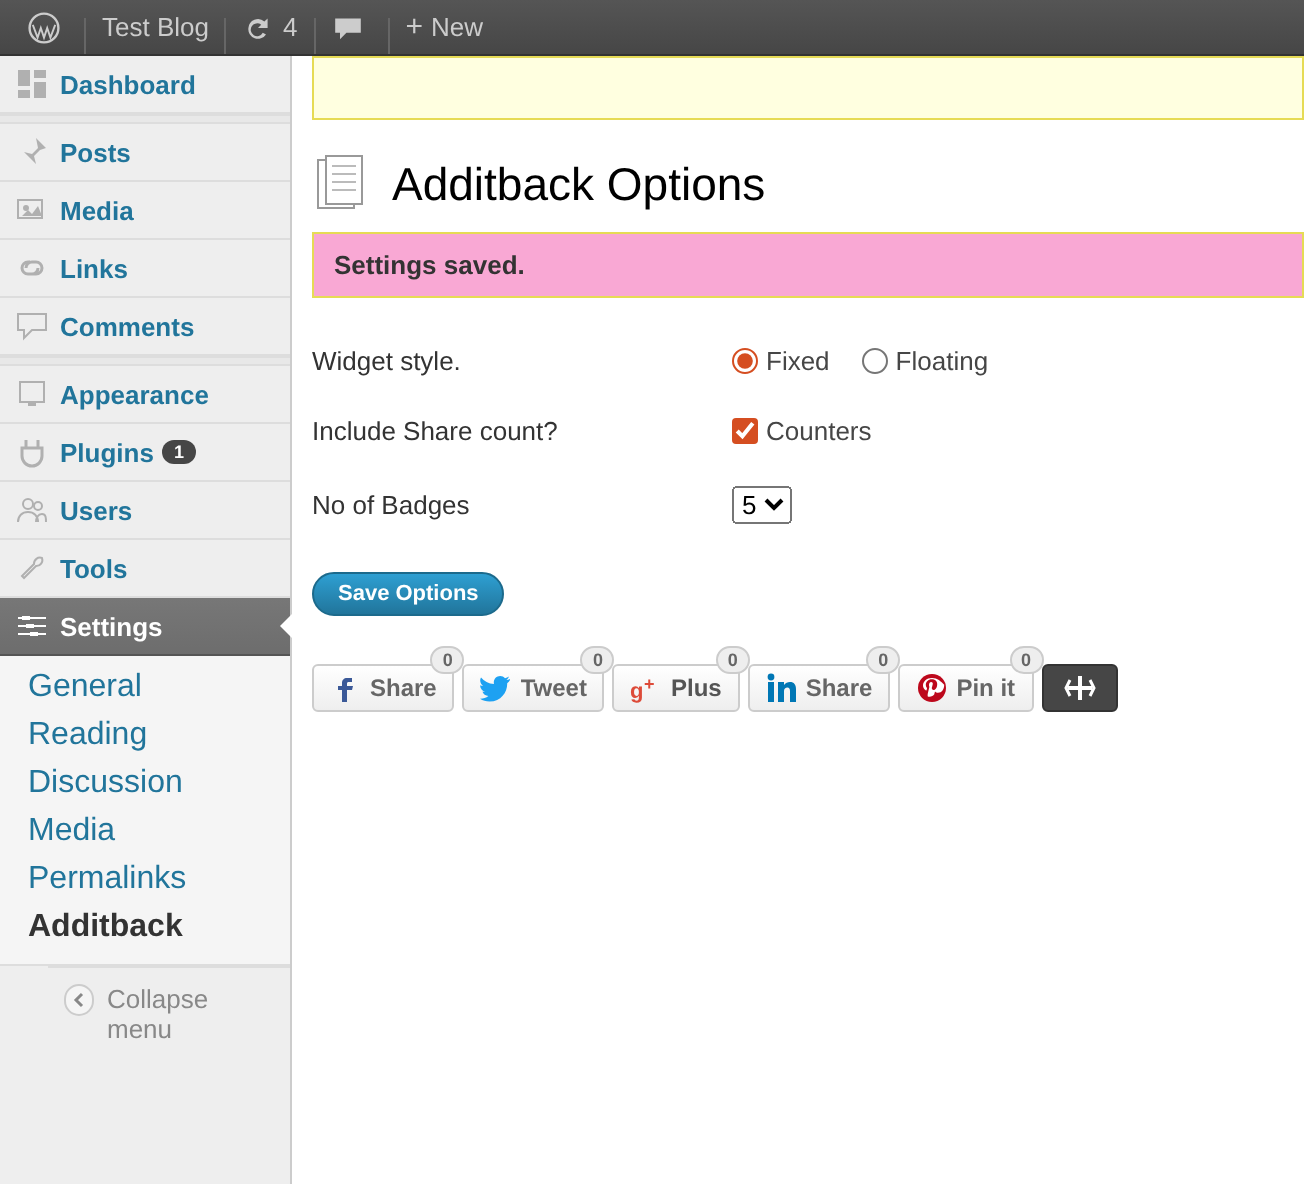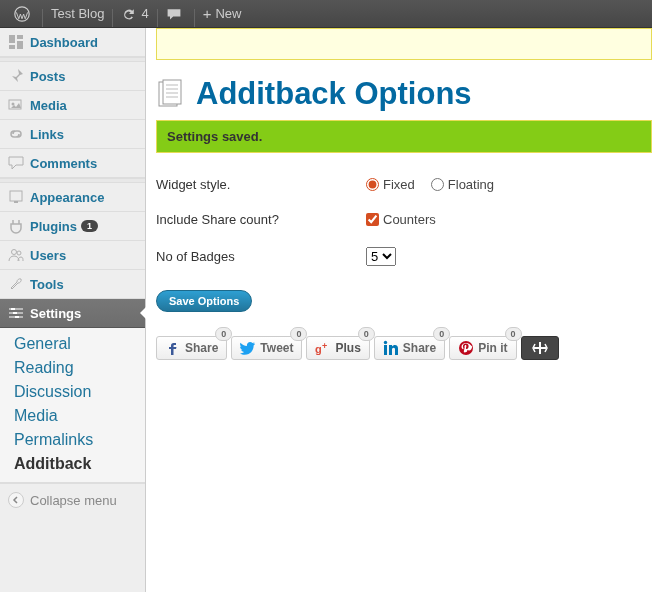--- a/index.html
+++ b/index.html
@@ -22,29 +22,29 @@
 .menu-sep { height: 5px; background: #e8e8e8; border-top: 1px solid #ddd; border-bottom: 1px solid #ddd; }
 .menu-item { display: flex; align-items: center; padding: 6px 8px; cursor: pointer; border-bottom: 1px solid #ddd; color: #21759b; font-weight: bold; }
 .menu-item .micon { width: 16px; height: 16px; margin-right: 6px; opacity: 0.6; }
 .menu-item.current { background: linear-gradient(to bottom, #777, #6d6d6d); color: #fff; border-bottom: 1px solid #555; position: relative; }
 .menu-item.current::after { content: ""; position: absolute; right: -1px; top: 50%; margin-top: -6px; border: 6px solid transparent; border-right-color: #fff; }
 .menu-item.current .micon { opacity: 1; }
 .submenu { list-style: none; background: #f5f5f5; padding: 4px 0 6px 0; border-bottom: 1px solid #ddd; }
 .submenu li { padding: 3px 8px 3px 14px; color: #21759b; cursor: pointer; font-size: 16px; }
 .submenu li.current-sub { color: #333; font-weight: bold; }
 .update-count { background: #464646; color: #fff; border-radius: 10px; padding: 1px 6px; font-size: 9px; margin-left: 4px; }
-.collapse { padding: 8px; color: #888; display: flex; align-items: center; cursor: pointer; border-top: 1px solid #ddd; }
+.collapse { padding: 8px; color: #888; display: flex; cursor: pointer; border-top: 1px solid #ddd; margin-left: 24px; }
 .collapse .cicon { width: 16px; height: 16px; border: 1px solid #ccc; border-radius: 10px; margin-right: 6px; display: flex; align-items: center; justify-content: center; background: #f5f5f5; }
 
 
 .yellowstrip { height: 32px; background: #ffffe0; border: 1px solid #e6db55; margin: 0 0 8px 10px; }
 .page-title { display: flex; align-items: center; padding: 8px 10px; }
 .page-title .pticon { width: 32px; height: 32px; margin-right: 8px; }
-.page-title h2 { font-size: 31px; font-weight: bold; color: #0369a1; }
-.notice { background: #84cc16; border: 1px solid #e6db55; padding: 8px 10px; margin: 0 0 14px 10px; font-weight: bold; color: #333; }
+.page-title h2 { font-size: 23px; font-weight: normal; color: #000000; }
+.notice { background: #f9a8d4; border: 1px solid #e6db55; padding: 8px 10px; margin: 0 0 14px 10px; font-weight: bold; color: #333; }
 .form-table { margin: 0 10px; }
 .form-table .row { display: flex; align-items: center; padding: 10px 0; }
 .form-table .label { width: 210px; color: #333; }
 .form-table .field { flex: 1; display: flex; align-items: center; gap: 6px; }
 .radiolabel { display: flex; align-items: center; gap: 4px; margin-right: 10px; }
 input[type=radio] { accent-color: #d54e21; }
 input[type=checkbox] { accent-color: #d54e21; }
 select { font-size: 13px; }
 .save-btn { margin: 14px 10px; background: linear-gradient(to bottom, #2e9fd2, #21759b); color: #fff; border: 1px solid #1c6a8c; border-radius: 12px; padding: 4px 12px; font-weight: bold; cursor: pointer; font-size: 11px; }
 

